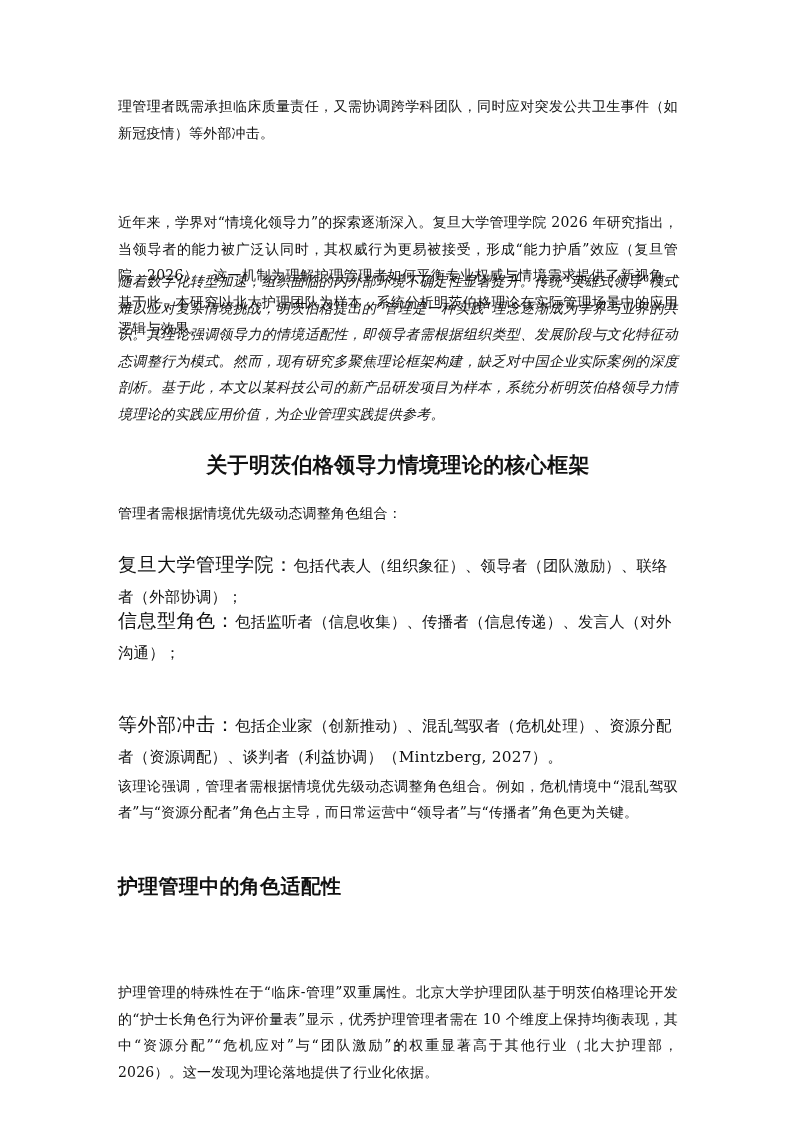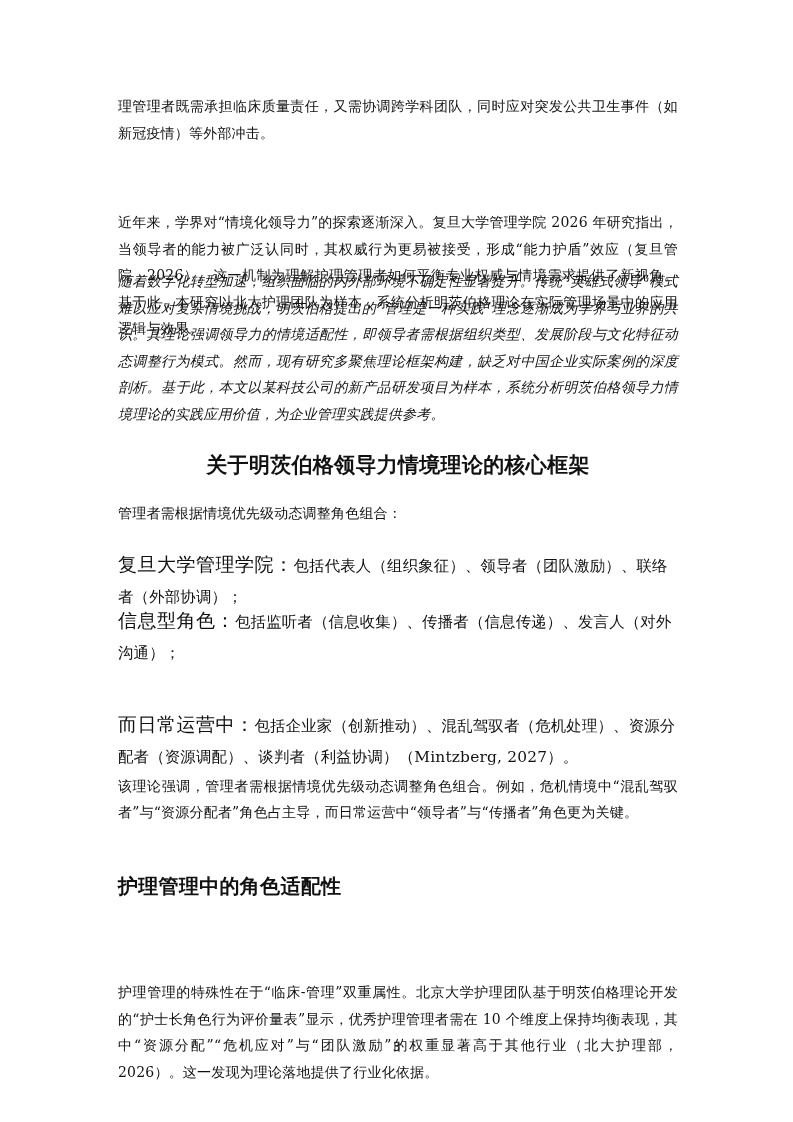--- a/index.html
+++ b/index.html
@@ -28,21 +28,21 @@
   <p class="para" style="top:268px;font-style:italic;">随着数字化转型加速，组织面临的内外部环境不确定性显著提升。传统“英雄式领导”模式难以应对复杂情境挑战，明茨伯格提出的“管理是一种实践”理念逐渐成为学界与业界的共识。其理论强调领导力的情境适配性，即领导者需根据组织类型、发展阶段与文化特征动态调整行为模式。然而，现有研究多聚焦理论框架构建，缺乏对中国企业实际案例的深度剖析。基于此，本文以某科技公司的新产品研发项目为样本，系统分析明茨伯格领导力情境理论的实践应用价值，为企业管理实践提供参考。</p>
 
   <h2 class="heading-center" style="top:453px;">关于明茨伯格领导力情境理论的核心框架</h2>
 
   <p class="para" style="top:500px;">管理者需根据情境优先级动态调整角色组合：</p>
 
   <p class="role" style="top:549px;"><span class="role-name">复旦大学管理学院：</span><span>包括代表人（组织象征）、领导者（团队激励）、联络者（外部协调）；</span></p>
 
   <p class="role" style="top:605px;"><span class="role-name">信息型角色：</span><span>包括监听者（信息收集）、传播者（信息传递）、发言人（对外沟通）；</span></p>
 
-  <p class="role" style="top:709px;"><span class="role-name">而日常运营中：</span><span>包括企业家（创新推动）、混乱驾驭者（危机处理）、资源分配者（资源调配）、谈判者（利益协调）（Mintzberg, 2027）。</span></p>
+  <p class="role" style="top:709px;"><span class="role-name">等外部冲击：</span><span>包括企业家（创新推动）、混乱驾驭者（危机处理）、资源分配者（资源调配）、谈判者（利益协调）（Mintzberg, 2027）。</span></p>
 
   <p class="para tight" style="top:773px;">该理论强调，管理者需根据情境优先级动态调整角色组合。例如，危机情境中“混乱驾驭者”与“资源分配者”角色占主导，而日常运营中“领导者”与“传播者”角色更为关键。</p>
 
   <h3 class="heading-left" style="top:874px;">护理管理中的角色适配性</h3>
 
   <p class="para" style="top:979px;">护理管理的特殊性在于“临床-管理”双重属性。北京大学护理团队基于明茨伯格理论开发的“护士长角色行为评价量表”显示，优秀护理管理者需在 10 个维度上保持均衡表现，其中“资源分配”“危机应对”与“团队激励”的权重显著高于其他行业（北大护理部，2026）。这一发现为理论落地提供了行业化依据。</p>
 </div>
 
 <div class="page-number">3</div>
 

